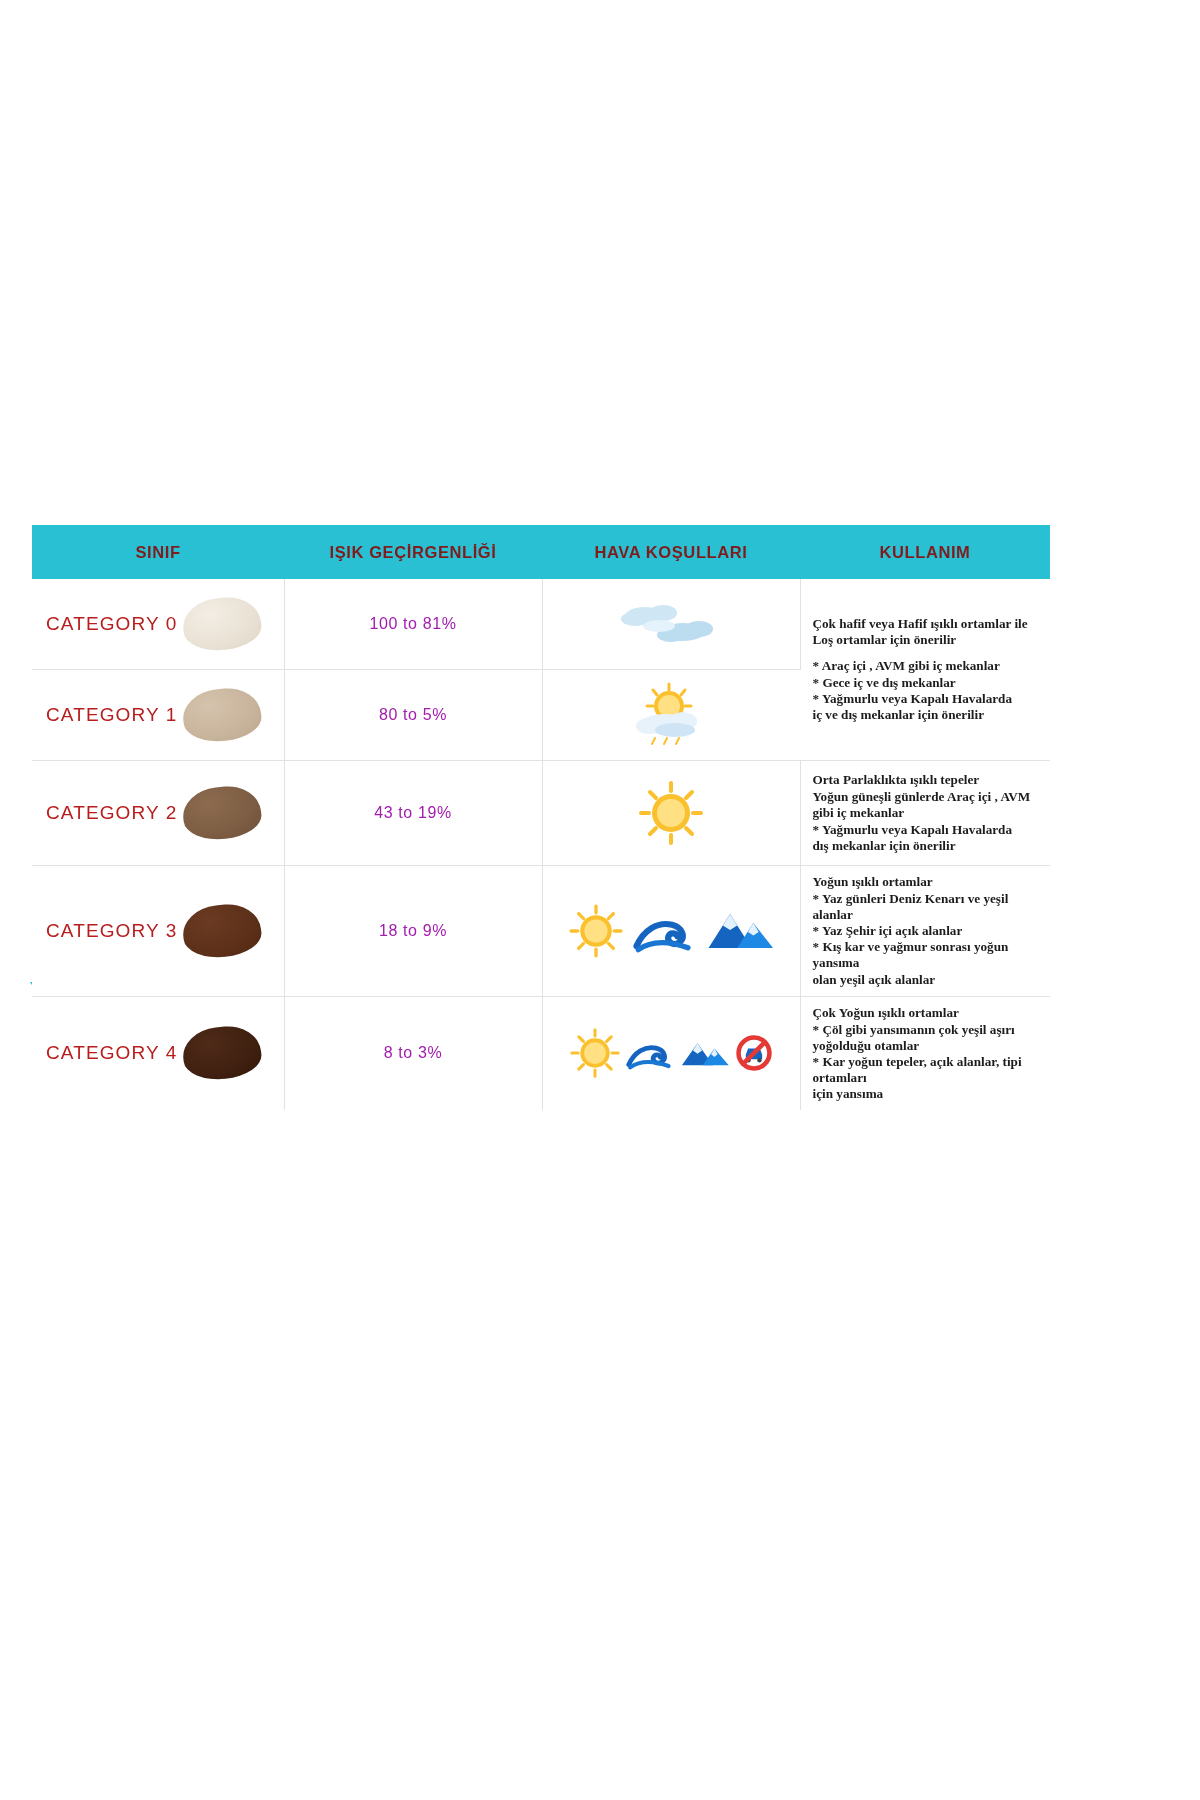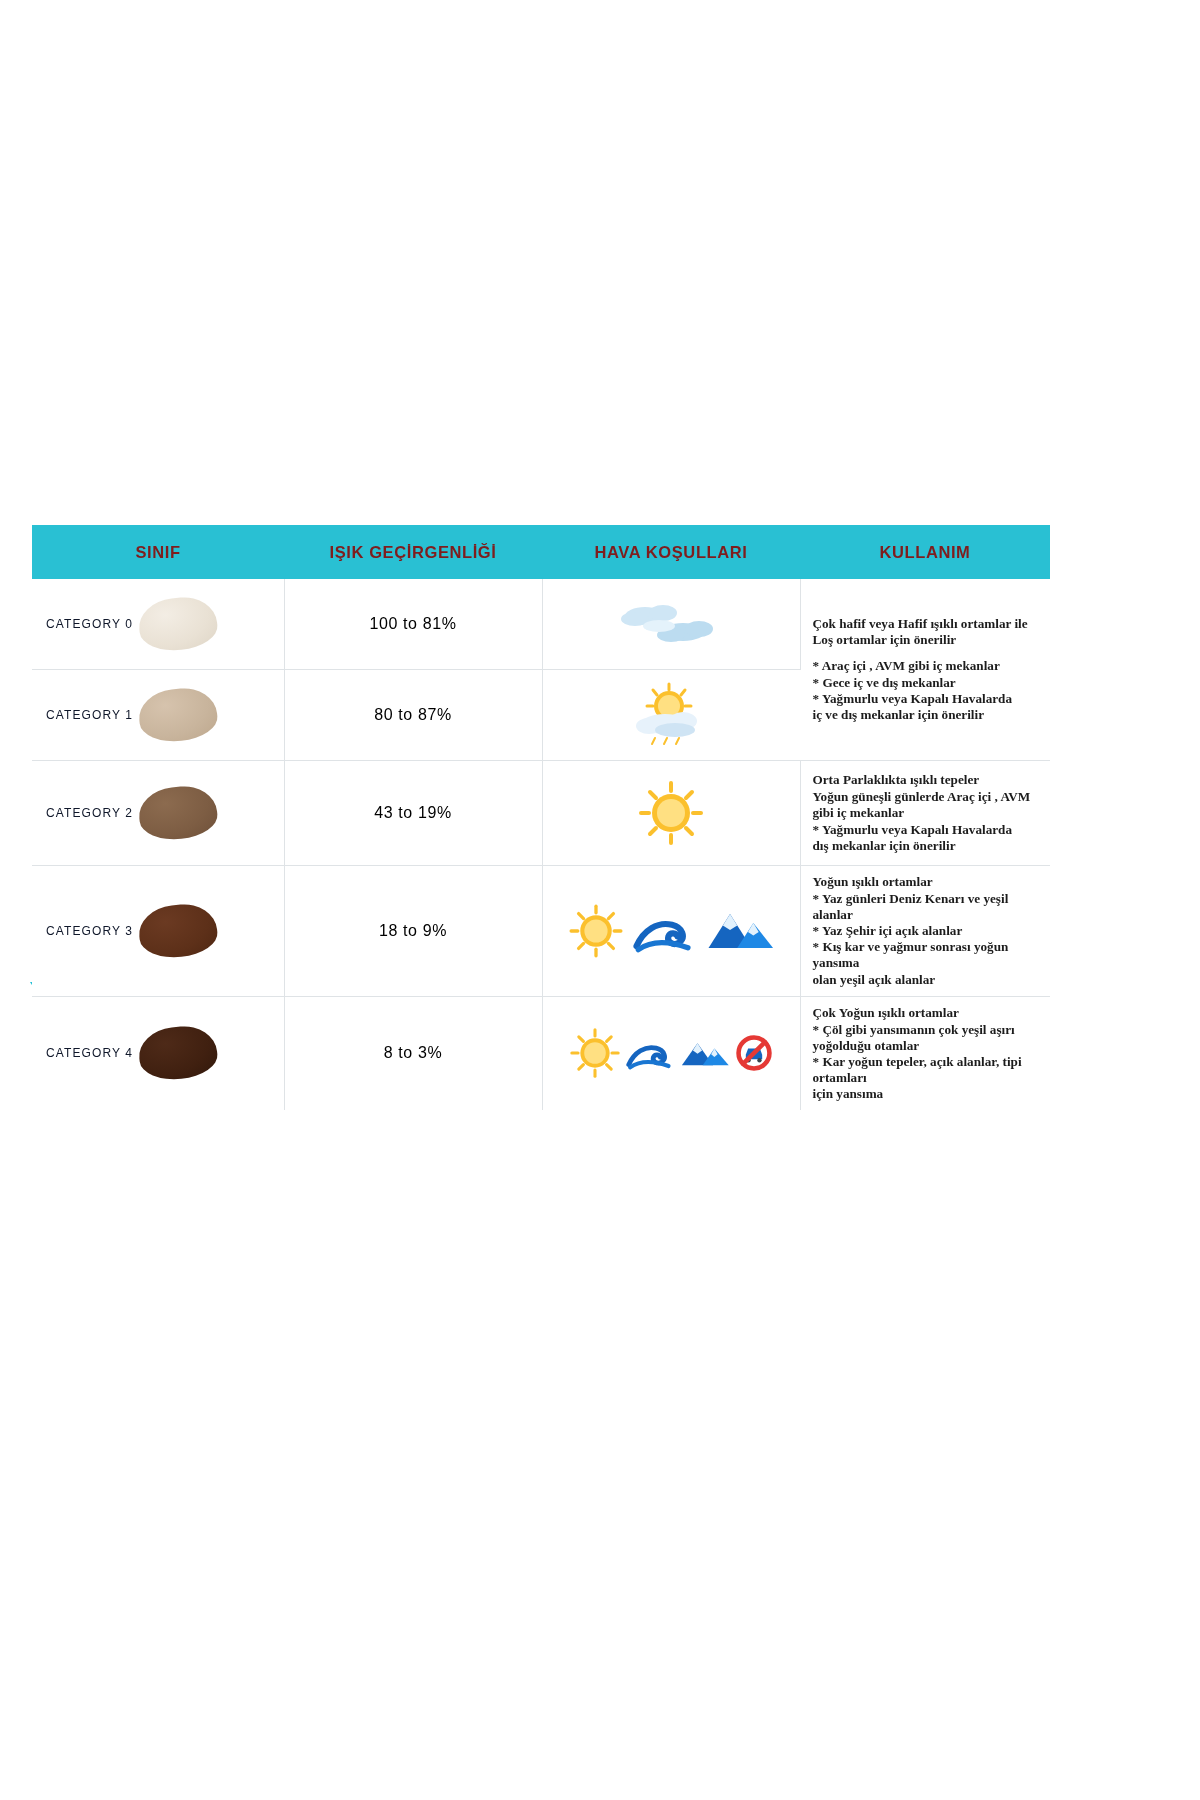--- a/index.html
+++ b/index.html
@@ -99,42 +99,42 @@
     position: relative;
     padding: 0 6px 0 14px;
   }
   .class-inner {
     display: flex;
     align-items: center;
     justify-content: flex-start;
     gap: 6px;
   }
   .class-label {
-    font-size: 12px;
-    color: #0f172a;
+    font-size: 19px;
+    color: #b91c1c;
     letter-spacing: 1.1px;
     white-space: nowrap;
   }
   .lens {
     width: 78px;
     height: 52px;
     border-radius: 48% 46% 52% 54% / 56% 58% 42% 44%;
     transform: rotate(-6deg);
     flex: 0 0 auto;
   }
   .lens.l0 { background: radial-gradient(ellipse at 35% 30%, #f3ede4 0%, #e9e1d4 60%, #ded5c6 100%); }
   .lens.l1 { background: radial-gradient(ellipse at 35% 30%, #d6c3ad 0%, #c8b49c 60%, #bda78d 100%); }
   .lens.l2 { background: radial-gradient(ellipse at 35% 30%, #8c6b4f 0%, #7d5d43 60%, #6e5039 100%); }
   .lens.l3 { background: radial-gradient(ellipse at 35% 30%, #6b3a22 0%, #5d3019 60%, #4e2712 100%); }
   .lens.l4 { background: radial-gradient(ellipse at 35% 30%, #4e2a18 0%, #402010 60%, #31180b 100%); }
 
   .trans-cell {
     text-align: center;
     font-size: 16px;
-    color: #000000;
+    color: #a21caf;
     letter-spacing: 0.6px;
   }
   .weather-cell {
     text-align: center;
   }
   .icons-row {
     display: flex;
     align-items: center;
     justify-content: center;
     gap: 8px;
@@ -223,21 +223,21 @@
             </td>
           </tr>
 
           <tr>
             <td class="class-cell">
               <div class="class-inner">
                 <span class="class-label">CATEGORY 1</span>
                 <span class="lens l1"></span>
               </div>
             </td>
-            <td class="trans-cell">80 to 87%</td>
+            <td class="trans-cell">80 to 5%</td>
             <td class="weather-cell">
               <div class="icons-row">
                 <svg width="120" height="70" viewBox="0 0 120 70">
                   <g fill="#fbc02d">
                     <circle cx="58" cy="26" r="15"></circle>
                     <g stroke="#fbc02d" stroke-width="3" stroke-linecap="round">
                       <line x1="58" y1="4" x2="58" y2="10"></line>
                       <line x1="42" y1="10" x2="46" y2="15"></line>
                       <line x1="74" y1="10" x2="70" y2="15"></line>
                       <line x1="36" y1="26" x2="42" y2="26"></line>

